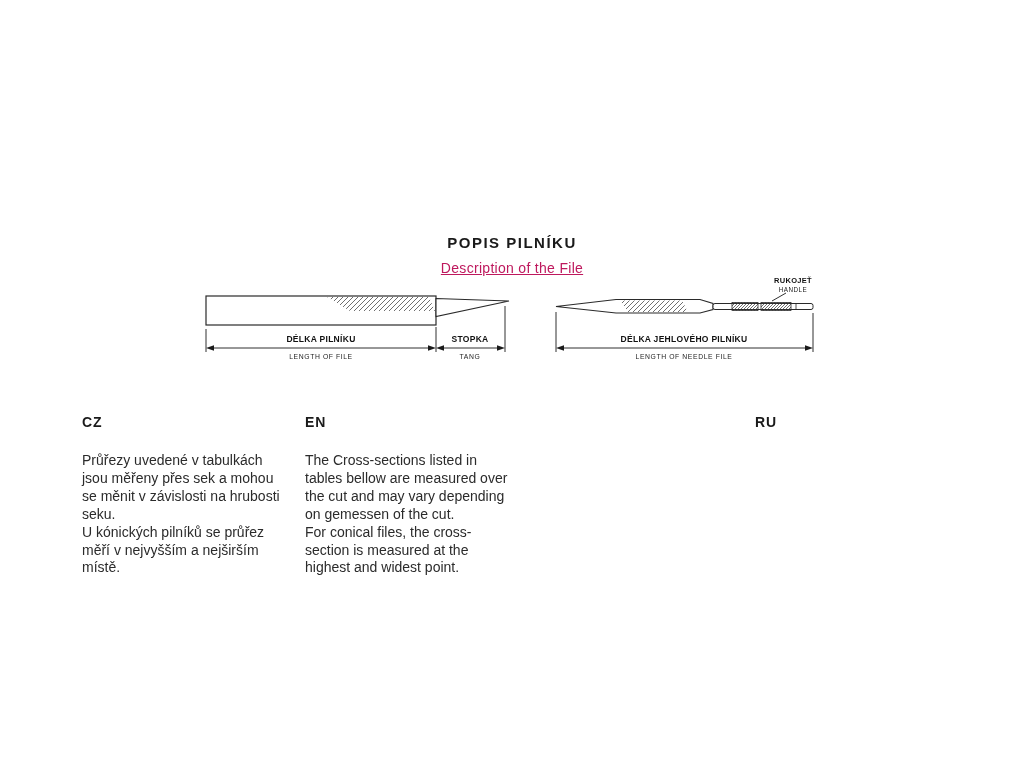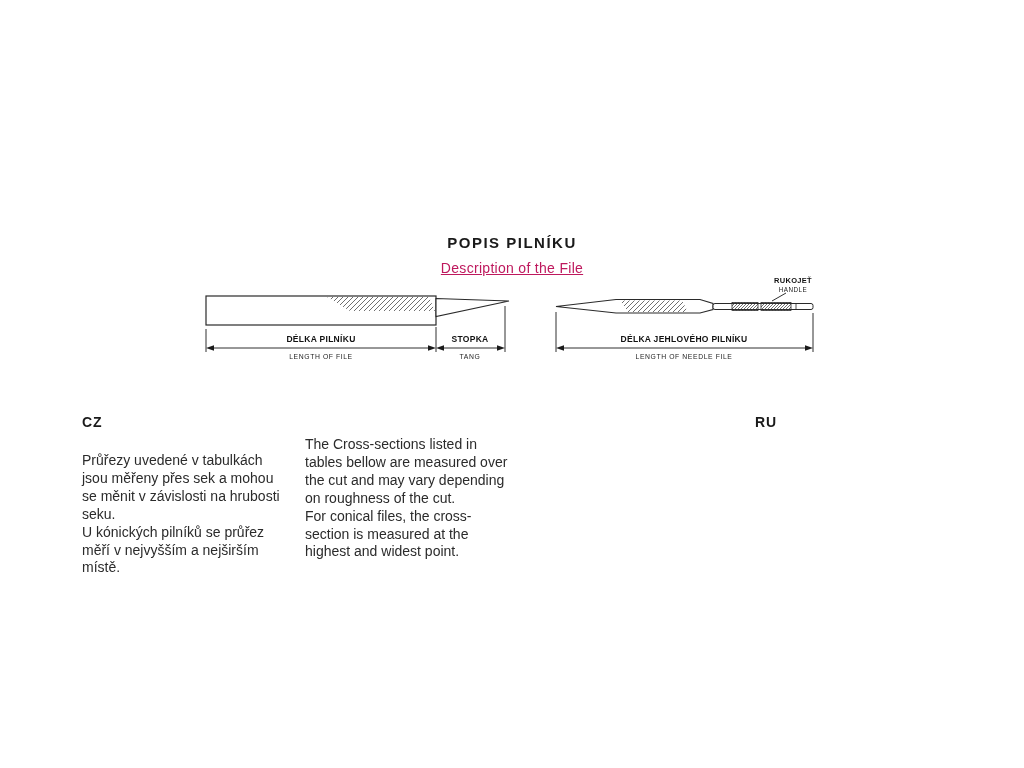--- a/index.html
+++ b/index.html
@@ -147,21 +147,22 @@
     </g>
   </svg>
 
   <div class="columns">
     <div class="col col-cz">
       <h3>CZ</h3>
       <p>Průřezy uvedené v tabulkách jsou měřeny přes sek a mohou se měnit v závislosti na hrubosti seku.
 U kónických pilníků se průřez měří v nejvyšším a nejširším místě.</p>
     </div>
     <div class="col col-en">
-      <p>The Cross-sections listed in tables bellow are measured over the cut and may vary depending on roughness of the cut.
+      <h3>EN</h3>
+      <p>The Cross-sections listed in tables bellow are measured over the cut and may vary depending on gemessen of the cut.
 For conical files, the cross-section is measured at the highest and widest point.</p>
     </div>
     <div class="col col-ru">
       <h3>RU</h3>
     </div>
   </div>
 
 </div>
 
 </body></html>

